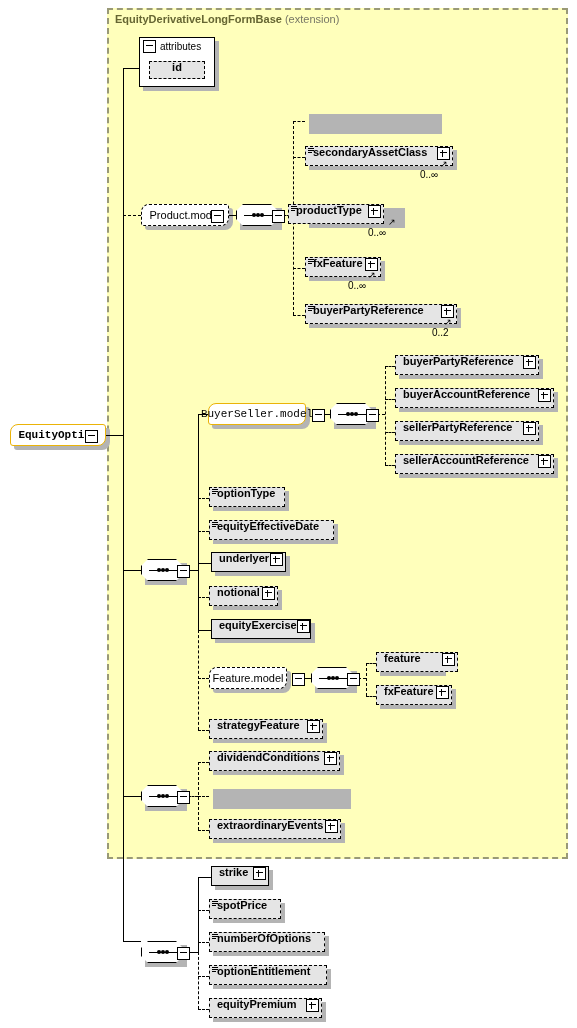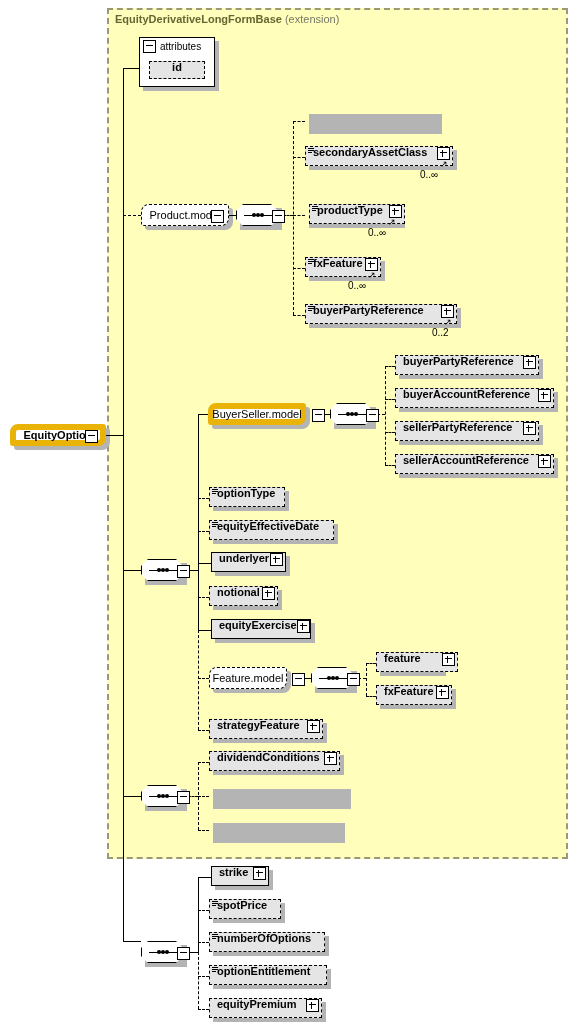--- a/index.html
+++ b/index.html
@@ -33,21 +33,21 @@
   
   .pm{width:11px;height:11px;border:1px solid #000;background:#fff;
       position:relative;flex:0 0 auto;margin-left:5px;}
   .pm::before{content:"";position:absolute;left:2px;top:4px;width:7px;height:1px;background:#000;}
   .pm.plus::after{content:"";position:absolute;left:4px;top:2px;width:1px;height:7px;background:#000;}
 
   
   .modelbox{position:absolute;height:22px;box-sizing:border-box;background:#fff;
             display:flex;align-items:center;justify-content:center;z-index:2;
             border-radius:8px 3px 8px 3px;}
-  .modelbox.solid{border:6px solid #eab308;}
+  .modelbox.solid{border:1px solid #eab308;font-family:Liberation Mono, monospace;}
   .modelbox.dashed{border:1px dashed #000;}
   .modelbox .lbl{font-size:11px;color:#000;padding:0 7px;}
   .rootbox .lbl{font-weight:bold;}
 
   
   .seq{position:absolute;width:42px;height:22px;box-sizing:border-box;
        background:#fff;border:1px solid #000;z-index:2;
        clip-path:polygon(7px 0,35px 0,42px 7px,42px 15px,35px 22px,7px 22px,0 15px,0 7px);}
   .seq .bar{position:absolute;left:7px;top:10px;width:28px;height:1px;background:#000;}
   .seq .dot{position:absolute;top:8px;width:4px;height:4px;background:#000;border-radius:50%;}
@@ -139,21 +139,21 @@
         <i></i>
       </span>
     <span class="lbl">secondaryAssetClass</span>
     <span class="pm plus" style="margin-left:auto;"></span>
   </div>
   <div class="rep" style="left:440px;top:160px;">↗</div>
   <div class="occ" style="left:420px;top:169px;">0..∞</div>
 
   <div class="ln h-dash" style="left:293px;top:215px;width:12px;"></div>
   <div class="shadow" style="left:309px;top:208px;width:96px;height:20px;"></div>
-  <div class="node dashed elem hasplus" style="left:309px;top:204px;width:96px;">
+  <div class="node dashed elem hasplus" style="left:288px;top:204px;width:96px;">
     <span class="glyph3">
         <i></i>
         <i></i>
         <i></i>
       </span>
     <span class="lbl">productType</span>
     <span class="pm plus" style="margin-left:auto;"></span>
   </div>
   <div class="rep" style="left:388px;top:218px;">↗</div>
   <div class="occ" style="left:368px;top:227px;">0..∞</div>
@@ -346,20 +346,24 @@
   <div class="node dashed elem hasplus" style="left:209px;top:751px;width:131px;">
     <span class="lbl">dividendConditions</span>
     <span class="pm plus" style="margin-left:auto;"></span>
   </div>
 
   <div class="ln h-dash" style="left:198px;top:796px;width:11px;"></div>
   <div class="shadow" style="left:213px;top:789px;width:138px;height:20px;"></div>
 
   <div class="ln h-dash" style="left:198px;top:830px;width:11px;"></div>
   <div class="shadow" style="left:213px;top:823px;width:132px;height:20px;"></div>
+  <div class="node dashed elem hasplus" style="left:209px;top:819px;width:132px;">
+    <span class="lbl">extraordinaryEvents</span>
+    <span class="pm plus" style="margin-left:auto;"></span>
+  </div>
 
   <div class="shadow" style="left:145px;top:945px;width:42px;height:22px;"></div>
   <div class="seq" style="left:141px;top:941px;">
     <div class="bar"></div>
     <div class="dot" style="left:15px;"></div>
     <div class="dot" style="left:19px;"></div>
     <div class="dot" style="left:23px;"></div>
   </div>
   <div class="pmx" style="left:177px;top:947px;"></div>
   <div class="ln h-solid" style="left:123px;top:941px;width:18px;"></div>

